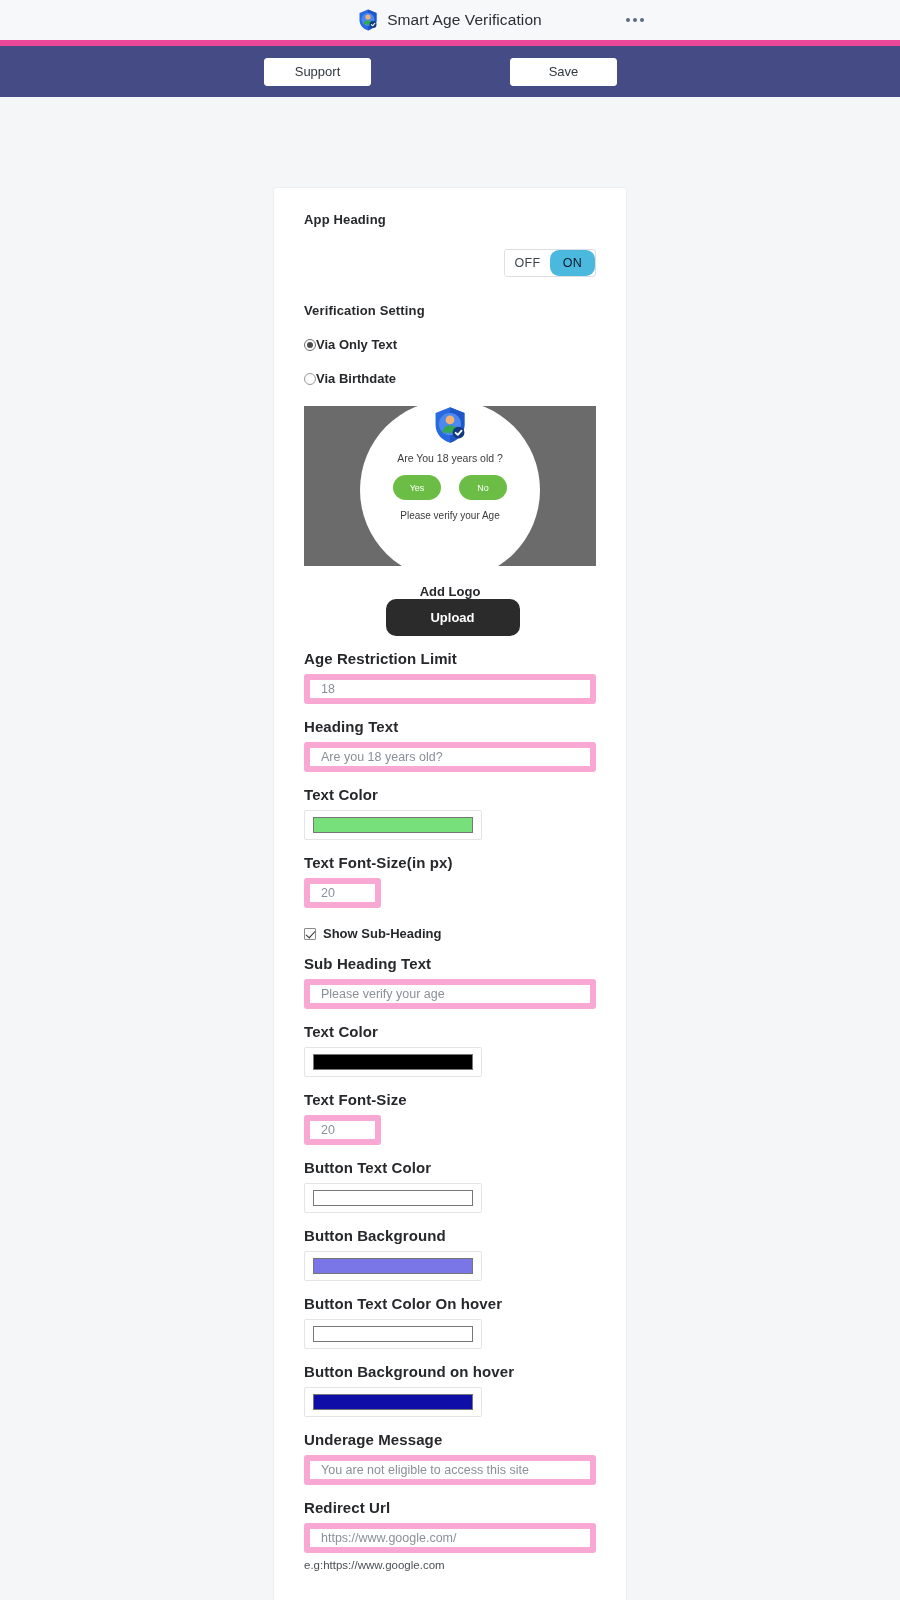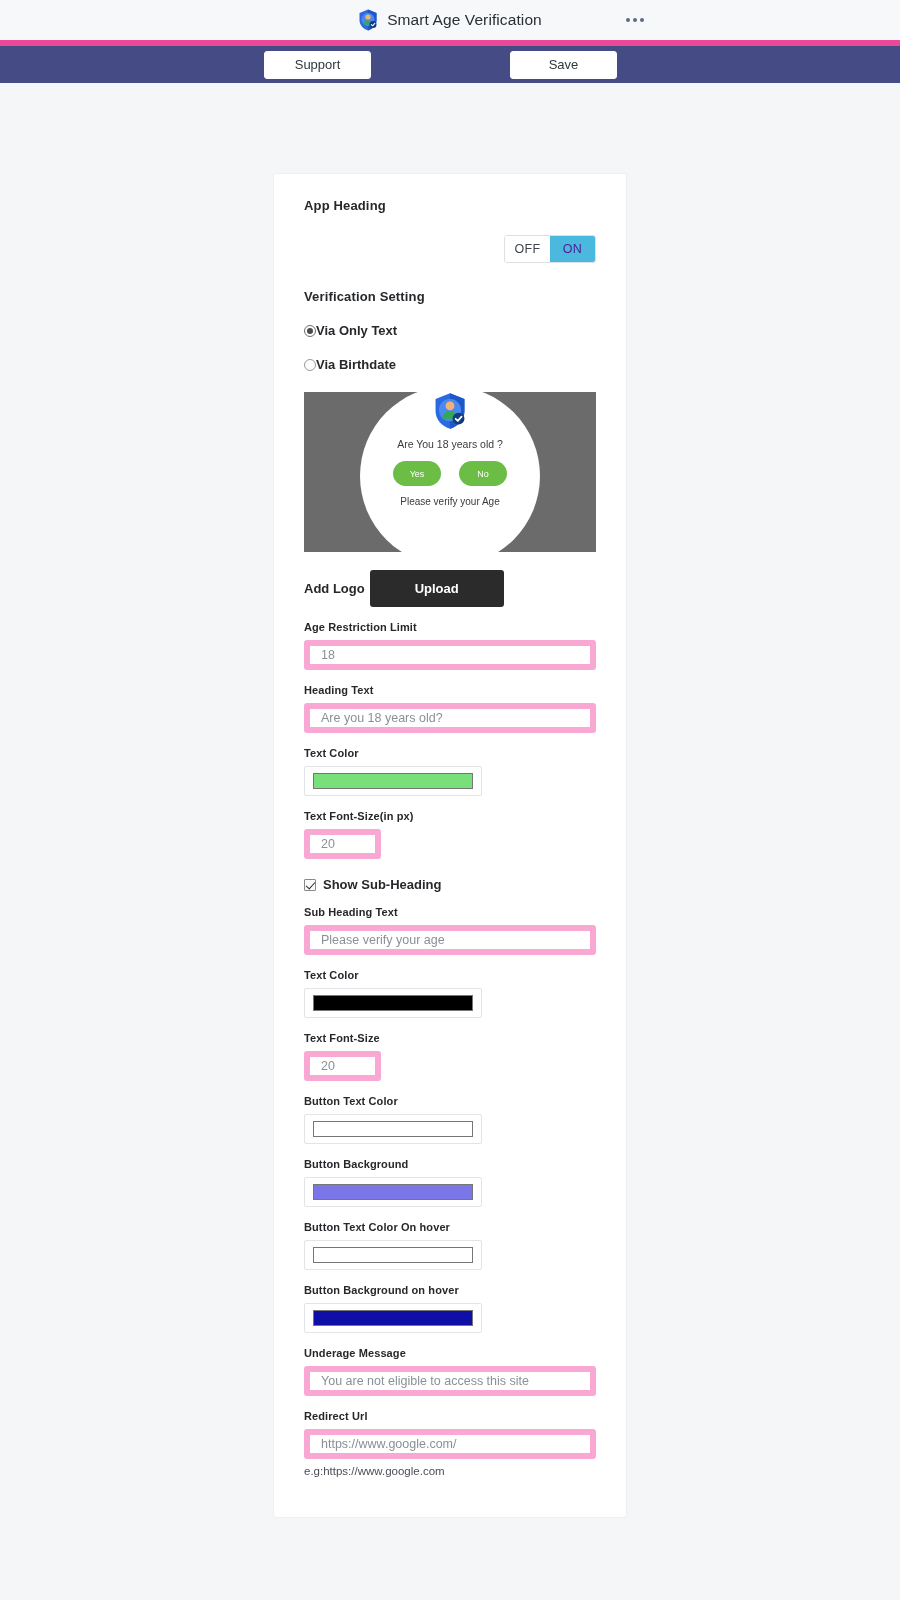--- a/index.html
+++ b/index.html
@@ -41,21 +41,21 @@
     padding: 6px 4px;
     cursor: pointer;
   }
   .kebab i {
     width: 4px; height: 4px; border-radius: 50%;
     background: #5c6b82; display: block;
   }
 
   
   .actionbar {
-    height: 37px;
+    height: 51px;
     background: #454c85;
     display: flex;
     align-items: flex-end;
   }
   .actionbar-inner {
     width: 900px;
     position: relative;
     height: 100%;
   }
   .btn-white {
@@ -106,21 +106,21 @@
   }
   .toggle span {
     display: flex; align-items: center; justify-content: center;
     width: 45px;
     font-size: 12.5px;
     letter-spacing: .4px;
     cursor: pointer;
     user-select: none;
   }
   .toggle .off { background: #ffffff; color: #3e4449; }
-  .toggle .on  { background: #4bb8dd; color: #4c1d95; }
+  .toggle .on  { background: #4bb8dd; color: #0f172a; border-radius: 9px; }
 
   
   .radio-row {
     display: flex; align-items: center; 
     margin-top: 19px;
     cursor: pointer;
   }
   .radio-dot {
     width: 12px; height: 12px; border-radius: 50%;
     border: 1px solid #9a9a9a;
@@ -174,40 +174,40 @@
     border: none;
     font-family: "Liberation Sans", sans-serif;
   }
   .preview-sub {
     margin-top: 10px;
     font-size: 10px;
     color: #3b3b3b;
   }
 
   
-  .logo-row { display: flex; align-items: center; margin-top: 18px; }
+  .logo-row { display: flex; align-items: center; margin-top: 18px; flex-direction: column; }
   .logo-label { font-size: 13px; font-weight: bold; color: #26282b; }
   .upload-btn {
     margin-left: 5px;
     background: #2b2b2b;
     color: #ffffff;
     border: none;
-    border-radius: 3px;
+    border-radius: 10px;
     width: 134px; height: 37px;
     font-size: 13px;
     font-weight: bold;
     cursor: pointer;
     font-family: "Liberation Sans", sans-serif;
   }
 
   
   .field { margin-top: 14px; }
   .field-label {
     display: block;
-    font-size: 11px;
+    font-size: 15px;
     font-weight: bold;
     color: #26282b;
     margin-bottom: 7px;
     letter-spacing: .1px;
   }
   .txt-input {
     width: 100%;
     height: 30px;
     border: 6px solid #f9a8d4;
     border-radius: 3px;

